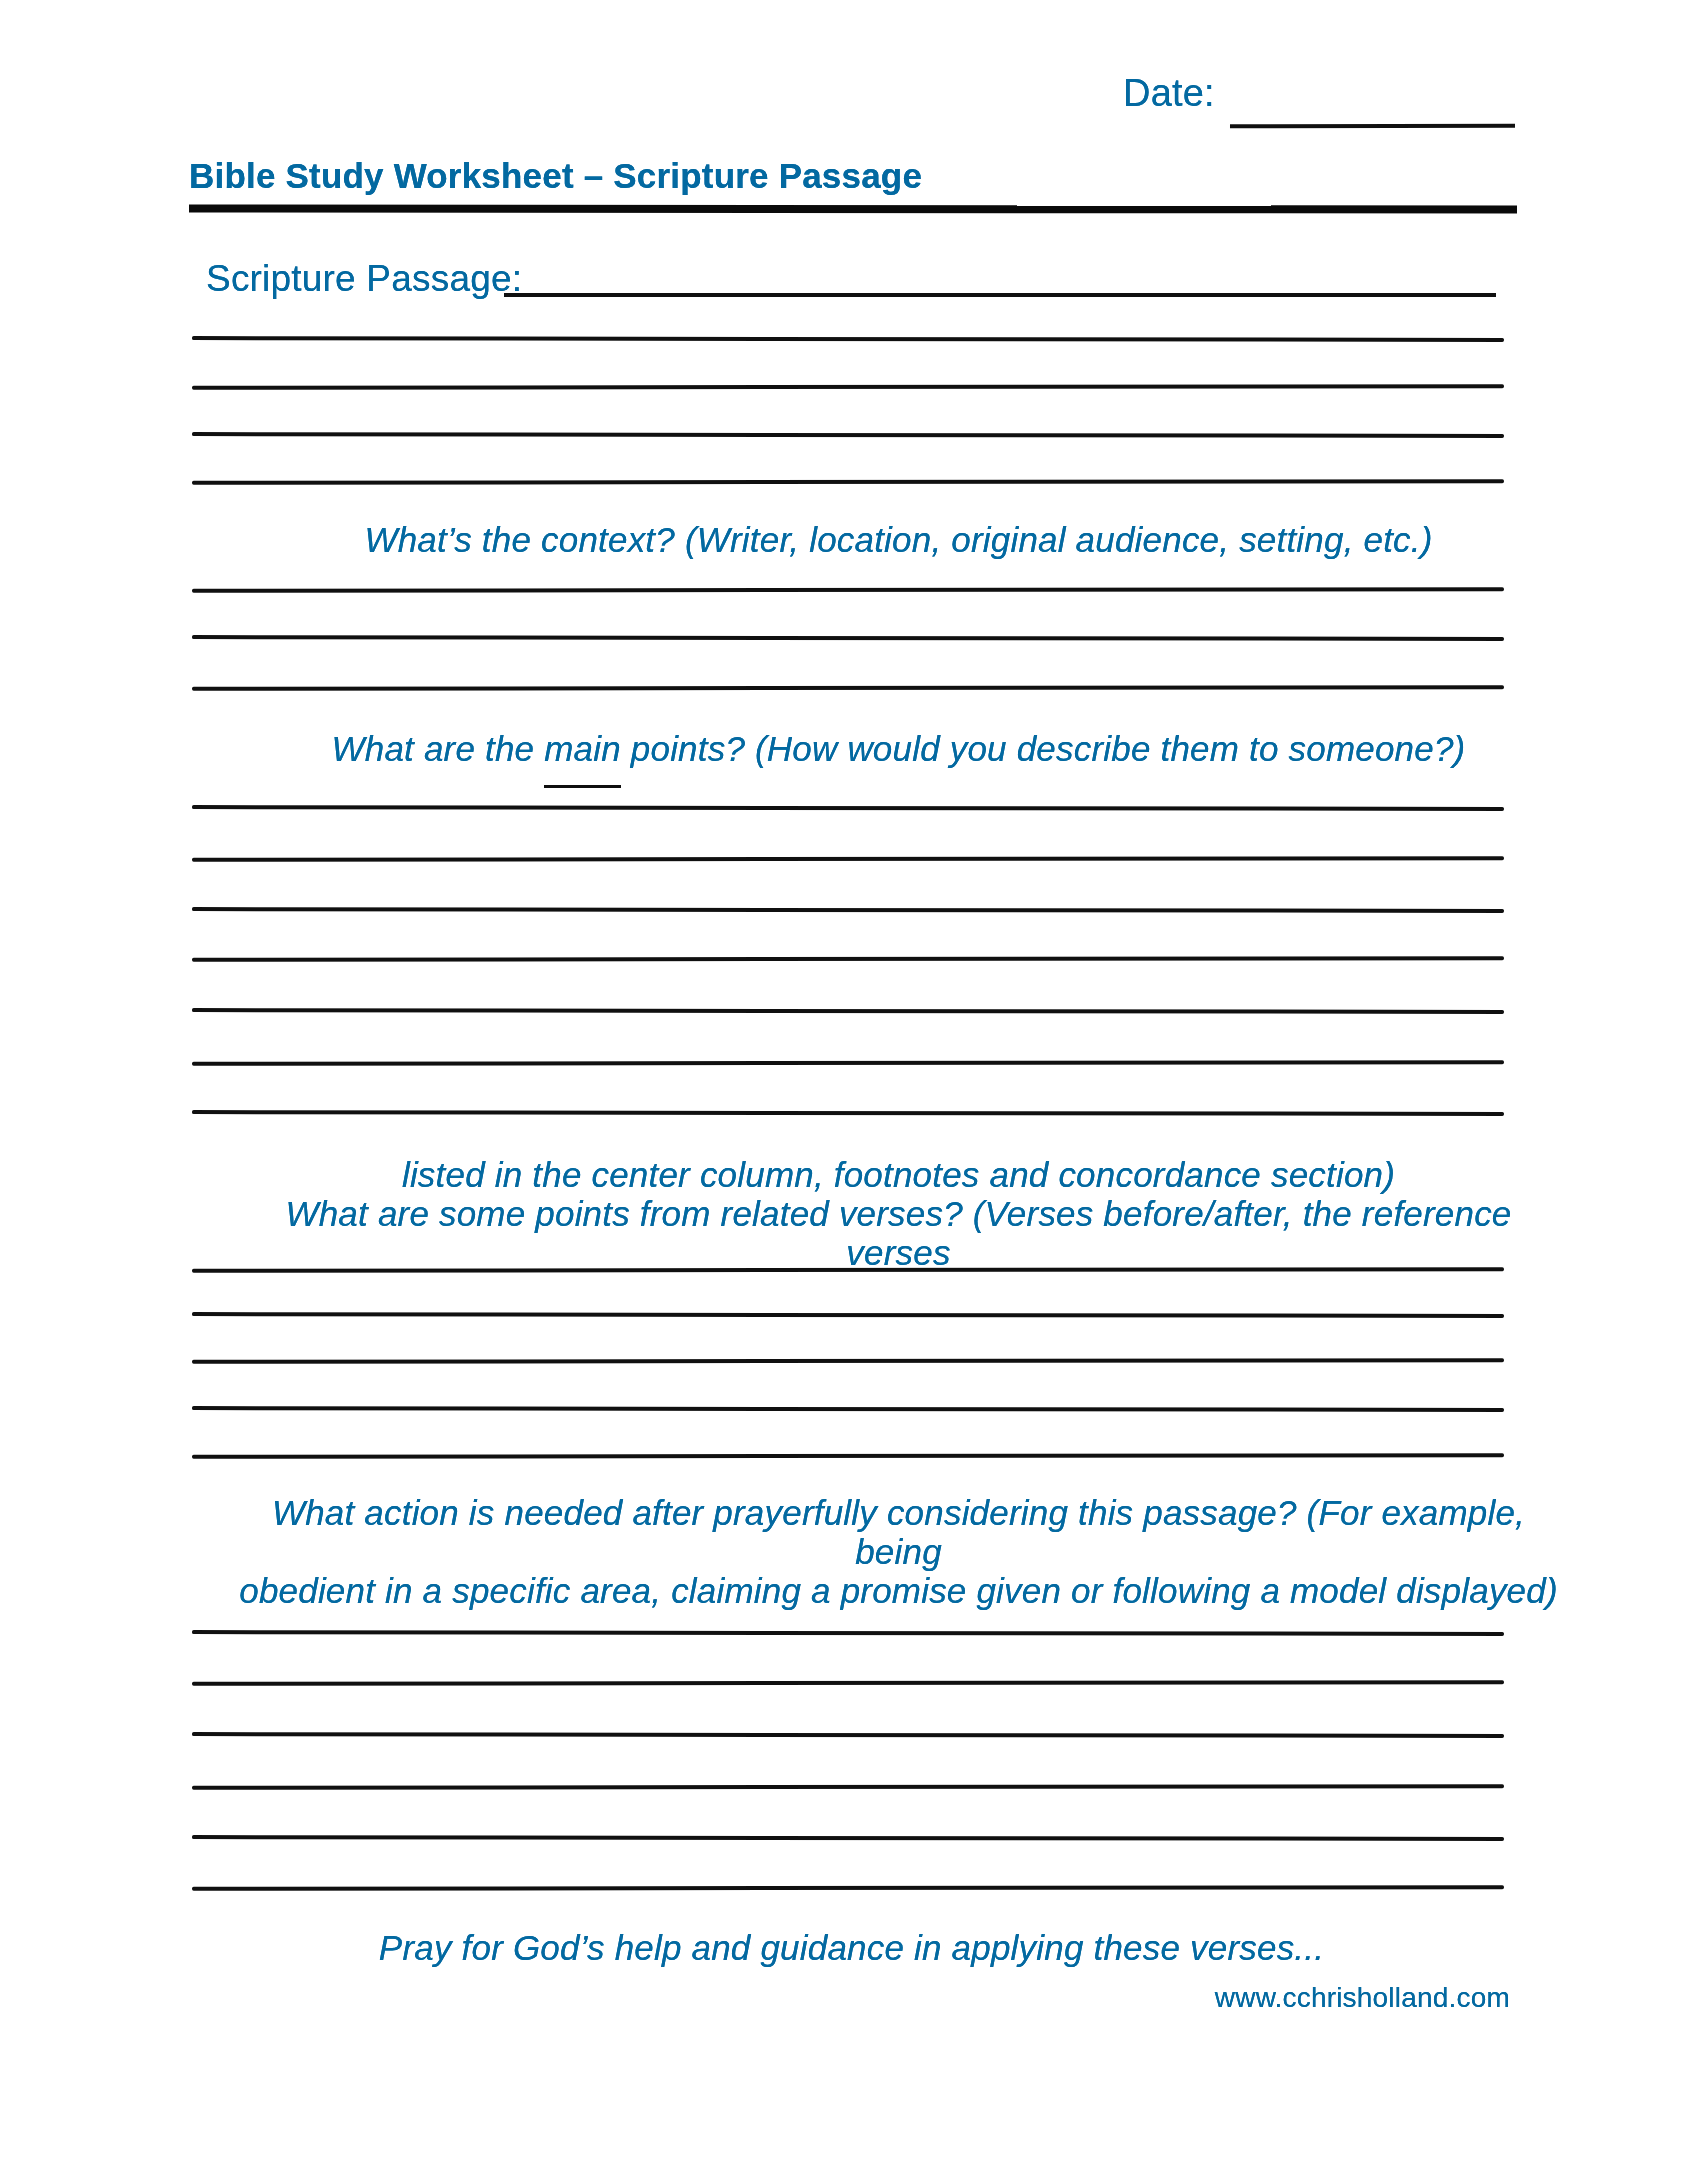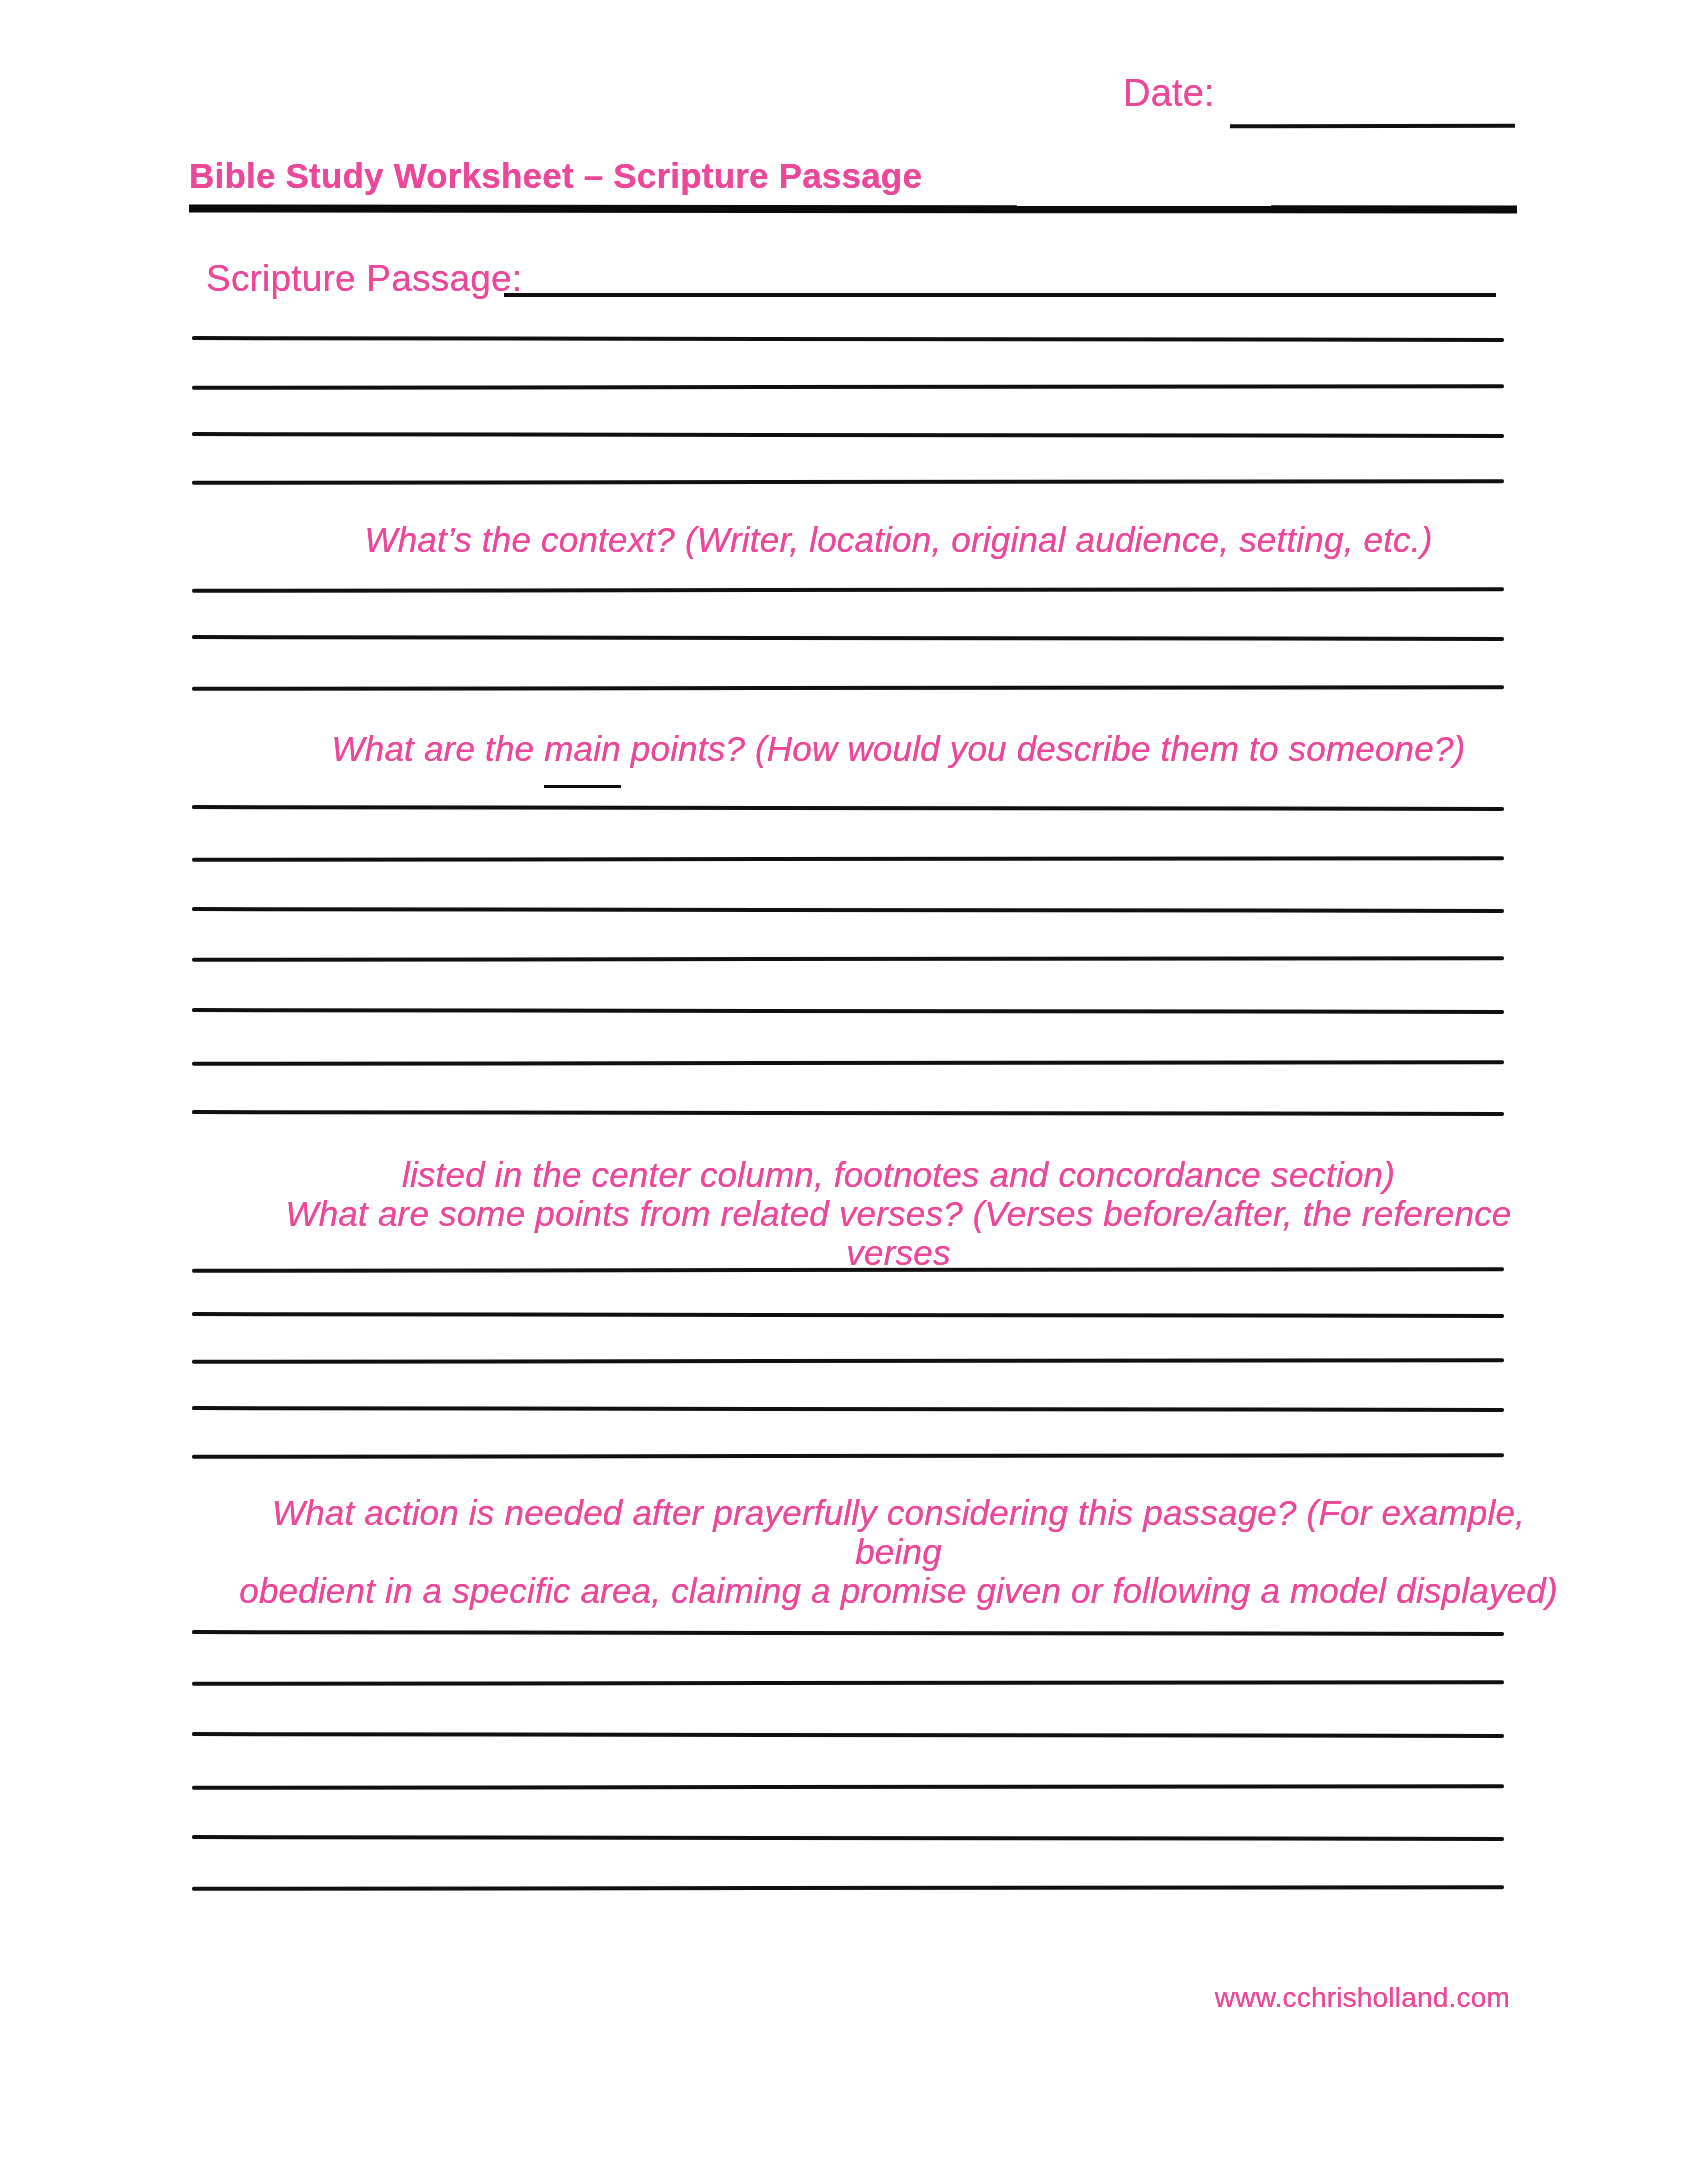--- a/index.html
+++ b/index.html
@@ -7,21 +7,21 @@
     padding: 0;
     background: #ffffff;
   }
   .page {
     position: relative;
     width: 1685px;
     height: 2068px;
     background: #ffffff;
     overflow: hidden;
     font-family: "Liberation Sans", "DejaVu Sans", sans-serif;
-    color: #ec4899;
+    color: #0369a1;
   }
   .abs { position: absolute; }
   .scan-text { text-shadow: 0 0 0.5px currentColor; letter-spacing: 0.2px; }
 
   .date-label {
     left: 1123px; top: 72px;
     font-size: 38px;
   }
   .date-line {
     left: 1230px; top: 124px;
@@ -140,19 +140,20 @@
     <div>obedient in a specific area, claiming a promise given or following a model displayed)</div>
   </div>
 
   <div class="abs wline tilt-a" style="top:1631px"></div>
   <div class="abs wline tilt-b" style="top:1681px"></div>
   <div class="abs wline tilt-a" style="top:1733px"></div>
   <div class="abs wline tilt-b" style="top:1785px"></div>
   <div class="abs wline tilt-a" style="top:1836px"></div>
   <div class="abs wline tilt-b" style="top:1886px"></div>
 
+  <div class="abs scan-text prayer">Pray for God’s help and guidance in applying these verses...</div>
 
   <div class="abs scan-text website">www.cchrisholland.com</div>
 
   <div class="abs bottom-bar"></div>
 
 </div>
 
 
 </body></html>

